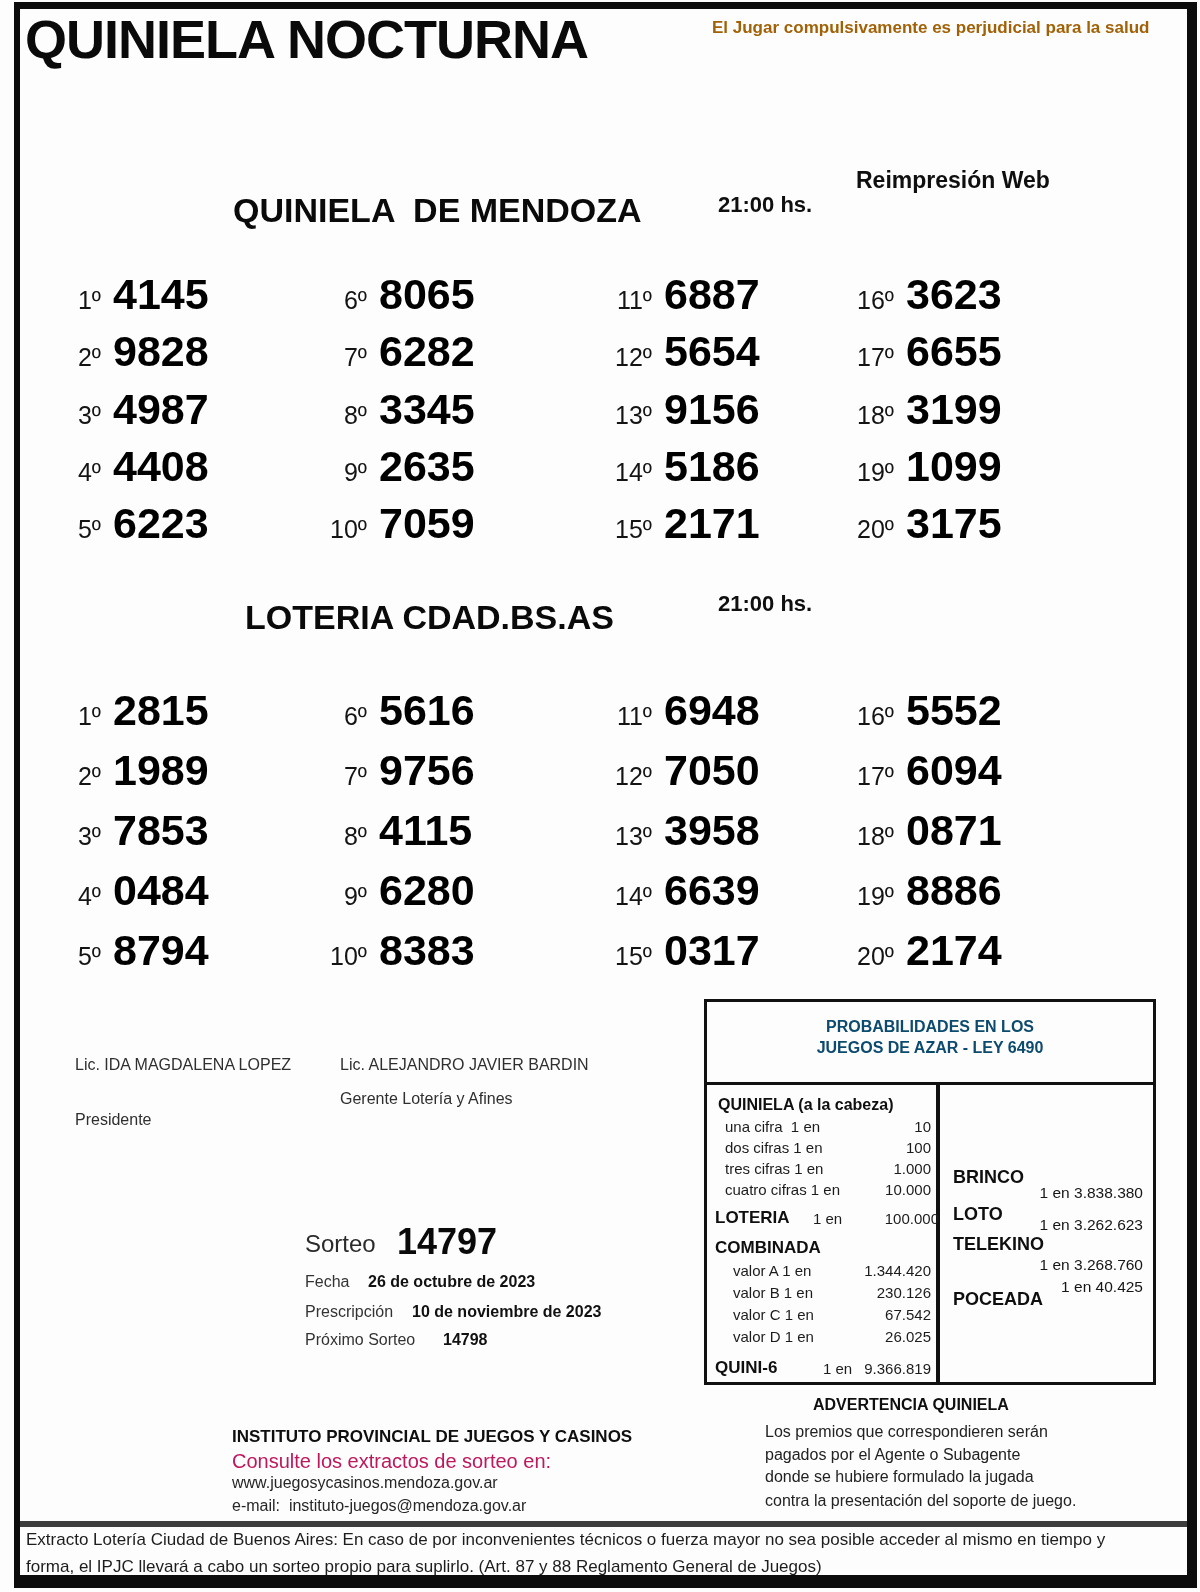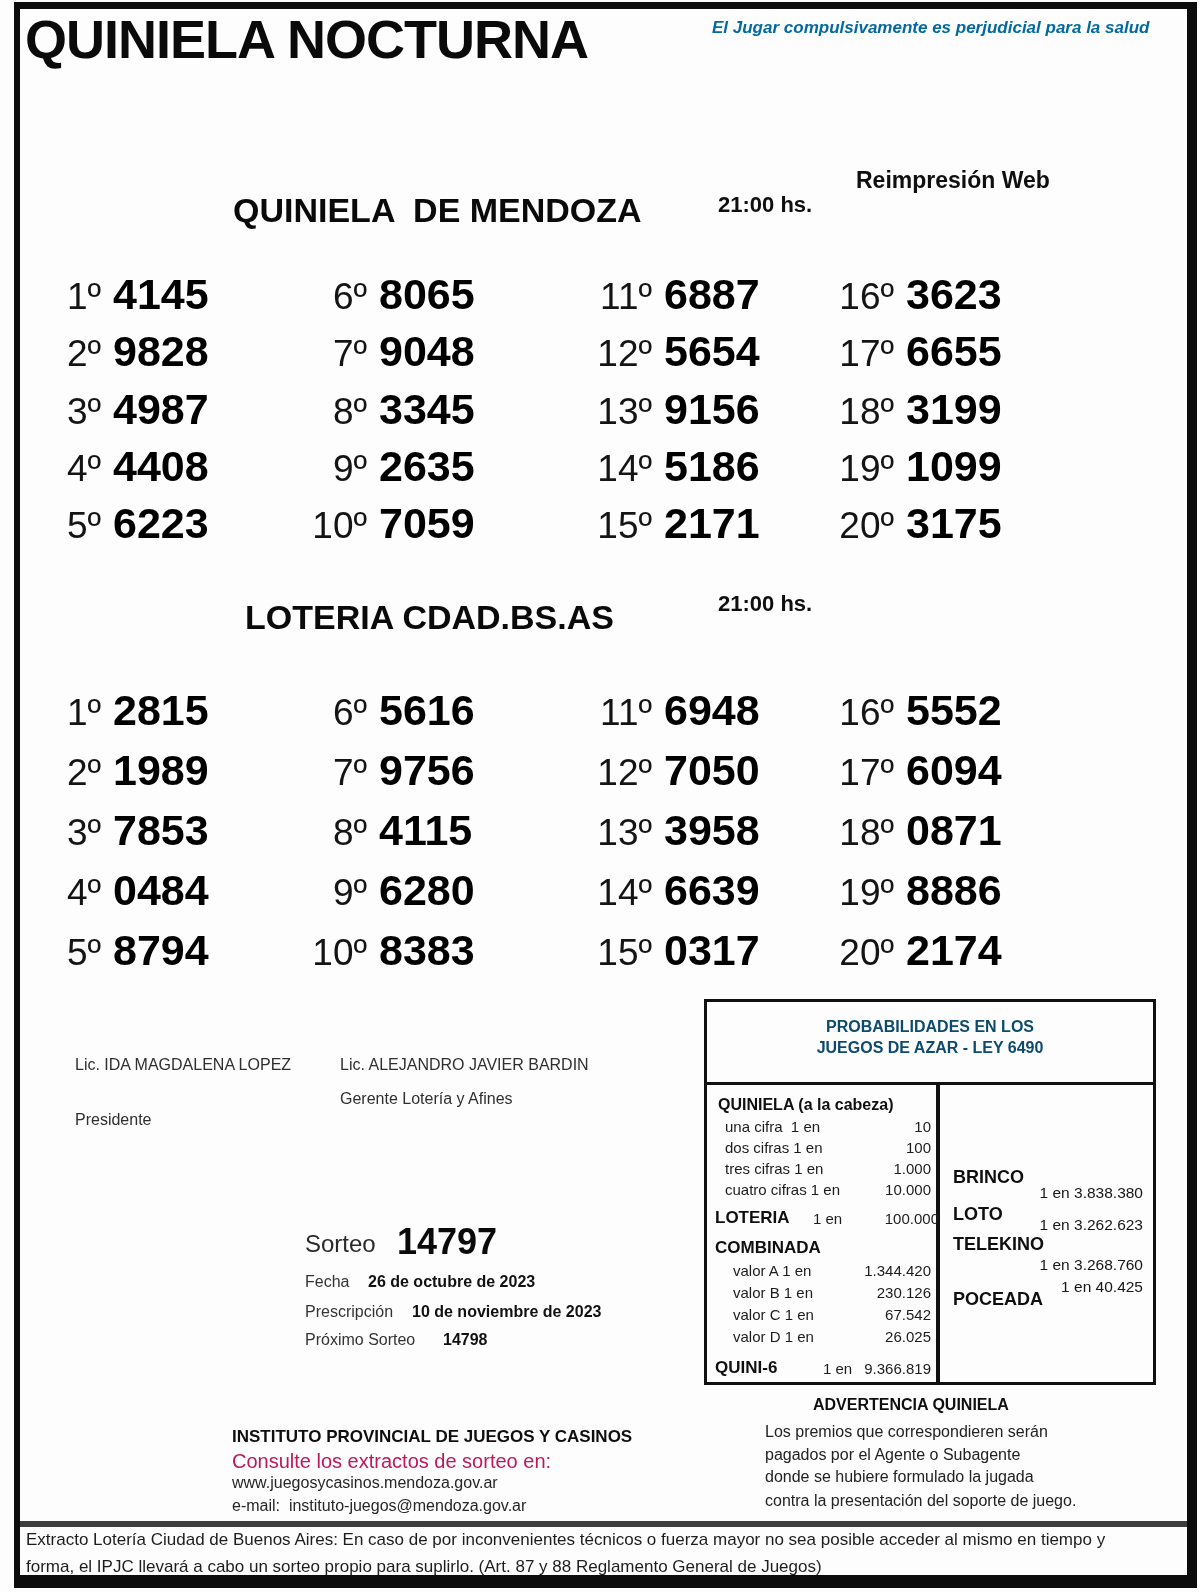--- a/index.html
+++ b/index.html
@@ -7,29 +7,29 @@
     position:relative;width:1200px;height:1592px;background:#fdfdfd;
     font-family:"Liberation Sans", sans-serif;color:#111;overflow:hidden;
   }
   .abs{position:absolute;}
   .frame{
     position:absolute;left:14px;top:2px;width:1183px;height:1586px;
     box-sizing:border-box;border-style:solid;border-color:#0c0c0c;
     border-width:7px 10px 13px 6px;pointer-events:none;
   }
   .doc-title{font-size:54px;font-weight:bold;letter-spacing:-1px;color:#0a0a0a;white-space:pre;}
-  .warn-top{font-size:17px;font-weight:bold;color:#0369a1;font-style:italic;}
+  .warn-top{font-size:17px;font-weight:bold;color:#a16207;}
   .reprint{font-size:23px;font-weight:bold;color:#0f0f0f;}
   .h1{font-size:34px;font-weight:bold;color:#0a0a0a;white-space:pre;}
   .time{font-size:22px;font-weight:bold;color:#0f0f0f;}
   .qcol{position:absolute;}
   .qcell{white-space:nowrap;}
   .m .qcell{height:57.3px;line-height:57.3px;}
   .b .qcell{height:60px;line-height:60px;}
-  .qpos{display:inline-block;width:58px;text-align:right;font-size:37px;color:#141414;margin-right:12px;}
+  .qpos{display:inline-block;width:58px;text-align:right;font-size:25px;color:#141414;margin-right:12px;}
   .qnum{font-size:43px;font-weight:bold;color:#000;}
   .official-name{font-size:16px;color:#2f2f2f;}
   .official-role{font-size:16px;color:#2f2f2f;}
   .draw-label{font-size:24px;color:#2a2a2a;}
   .draw-number{font-size:36px;font-weight:bold;color:#0a0a0a;}
   .d-label{font-size:16px;color:#333;}
   .d-value{font-size:16px;font-weight:bold;color:#111;}
   .pbox{
     position:absolute;left:704px;top:999px;width:452px;height:386px;
     box-sizing:border-box;border:3px solid #111;background:#fdfdfd;
@@ -75,21 +75,21 @@
 
   <div class="qcell"><span class="qpos">1º</span><span class="qnum">4145</span></div>
       <div class="qcell"><span class="qpos">2º</span><span class="qnum">9828</span></div>
       <div class="qcell"><span class="qpos">3º</span><span class="qnum">4987</span></div>
       <div class="qcell"><span class="qpos">4º</span><span class="qnum">4408</span></div>
       <div class="qcell"><span class="qpos">5º</span><span class="qnum">6223</span></div>
     </div>
   <div class="qcol m" style="left:309px;top:266px;">
 
   <div class="qcell"><span class="qpos">6º</span><span class="qnum">8065</span></div>
-      <div class="qcell"><span class="qpos">7º</span><span class="qnum">9048</span></div>
+      <div class="qcell"><span class="qpos">7º</span><span class="qnum">6282</span></div>
       <div class="qcell"><span class="qpos">8º</span><span class="qnum">3345</span></div>
       <div class="qcell"><span class="qpos">9º</span><span class="qnum">2635</span></div>
       <div class="qcell"><span class="qpos">10º</span><span class="qnum">7059</span></div>
     </div>
   <div class="qcol m" style="left:594px;top:266px;">
 
   <div class="qcell"><span class="qpos">11º</span><span class="qnum">6887</span></div>
       <div class="qcell"><span class="qpos">12º</span><span class="qnum">5654</span></div>
       <div class="qcell"><span class="qpos">13º</span><span class="qnum">9156</span></div>
       <div class="qcell"><span class="qpos">14º</span><span class="qnum">5186</span></div>

